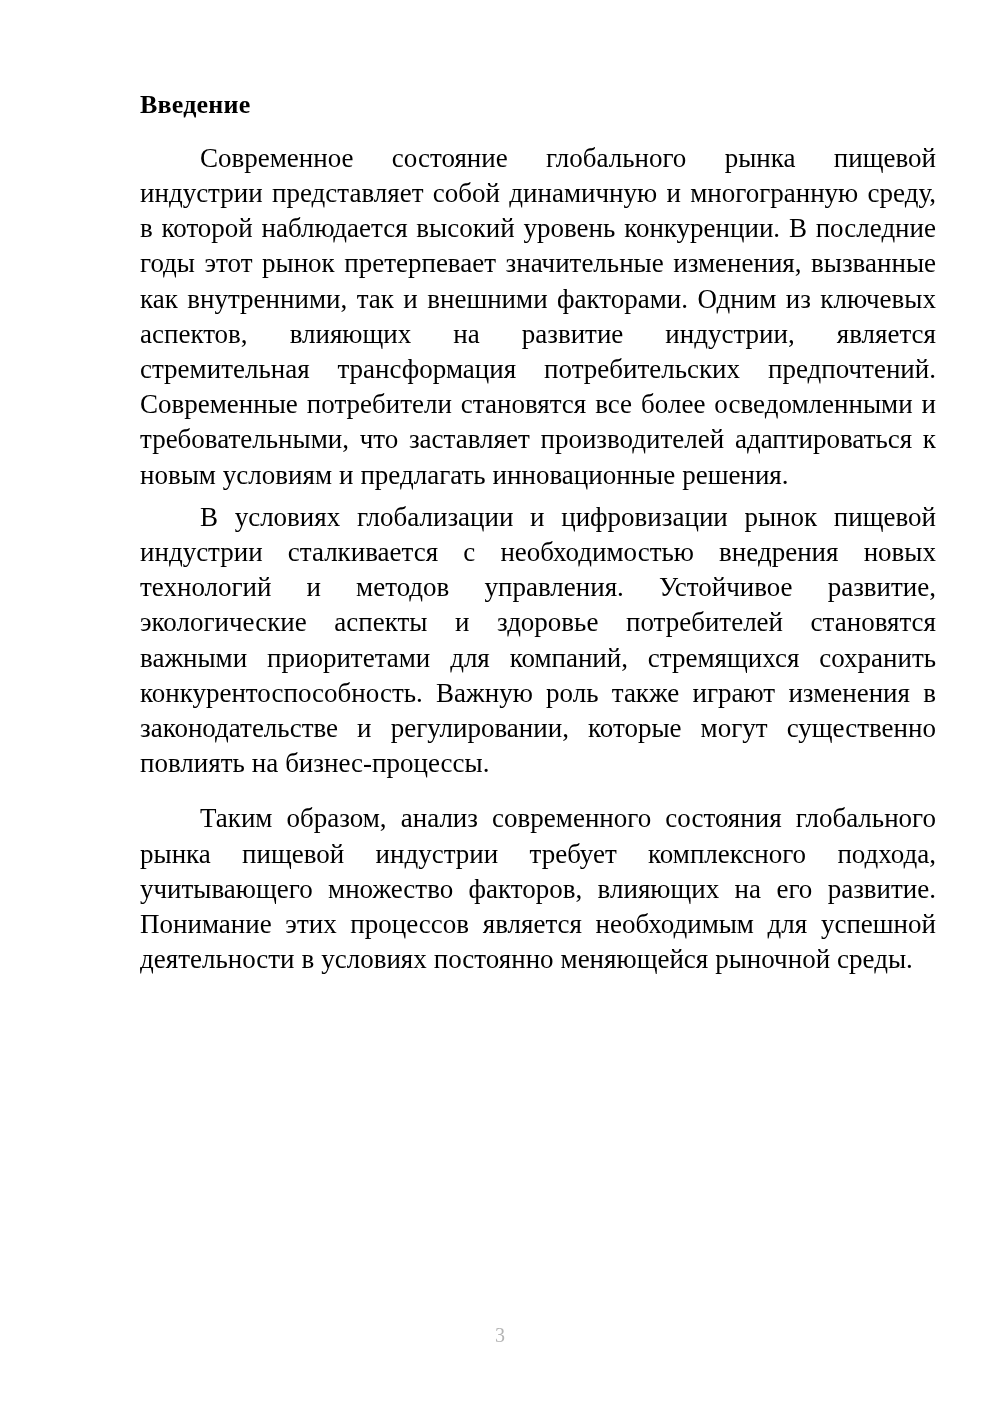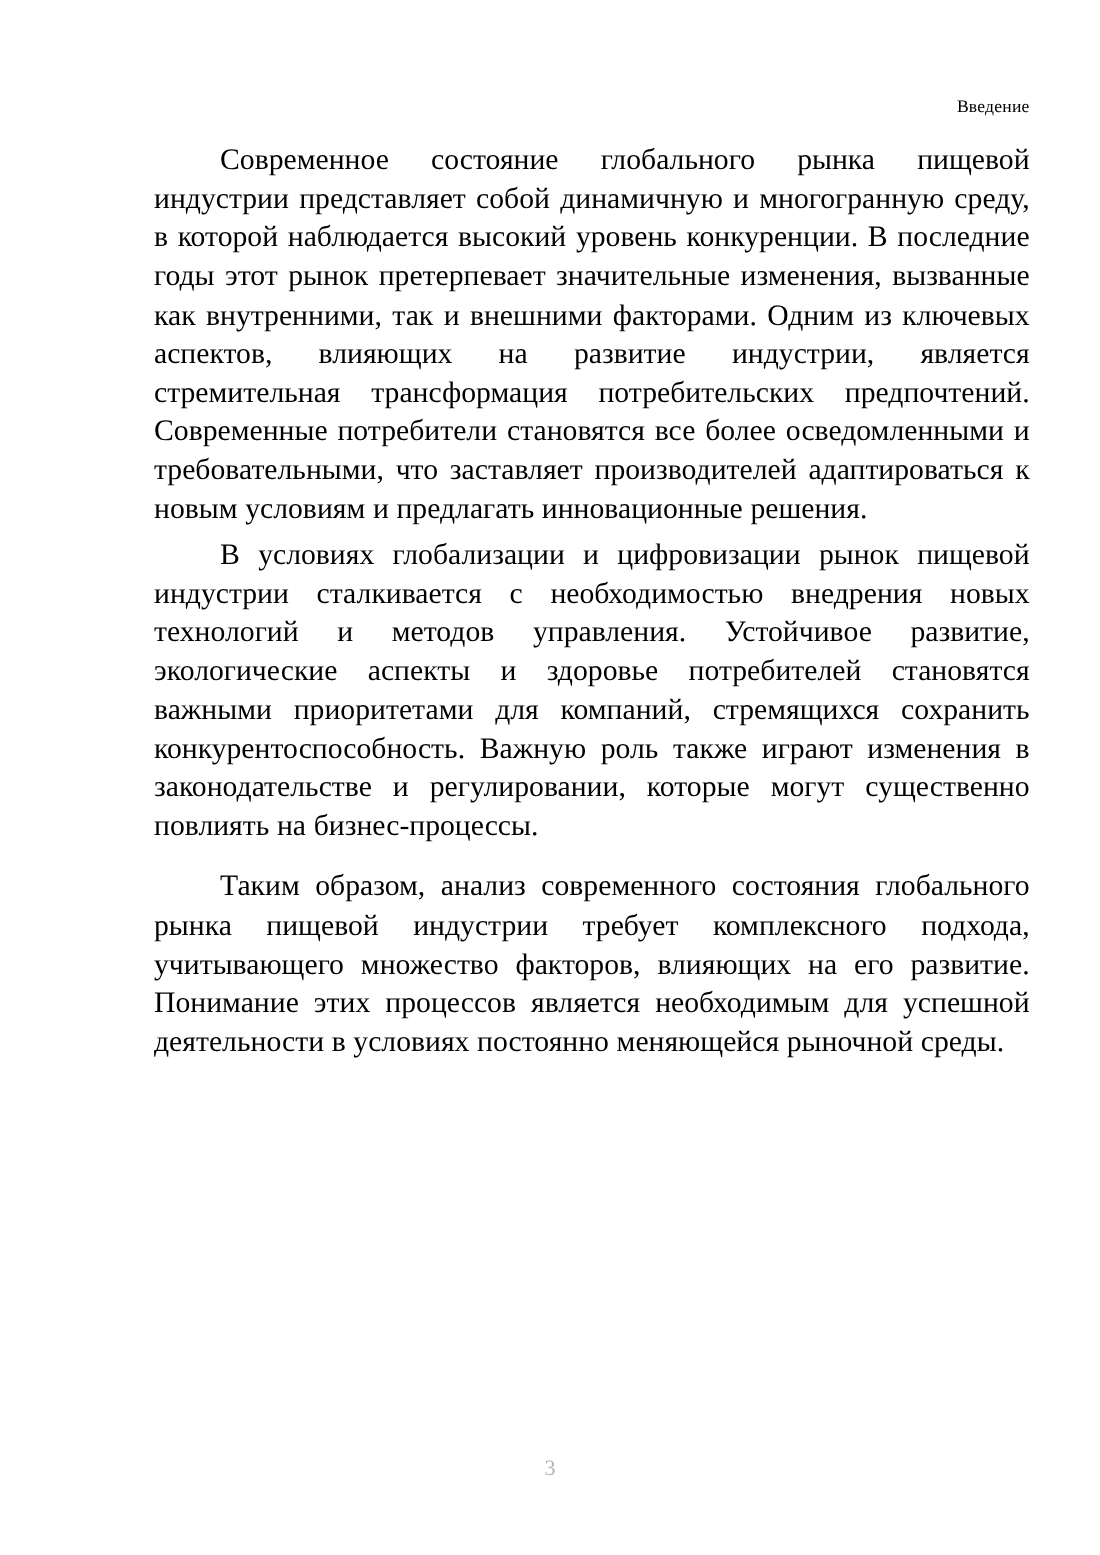--- a/index.html
+++ b/index.html
@@ -19,23 +19,23 @@
     overflow: hidden;
     box-sizing: border-box;
   }
   .content {
     position: absolute;
     left: 140px;
     top: 88px;
     width: 796px;
   }
   .doc-title {
-    font-size: 16px;
-    font-weight: normal;
-    text-align: right;
+    font-size: 26px;
+    font-weight: bold;
+    text-align: left;
     letter-spacing: 0.2px;
     margin: 0 0 19px 0;
     line-height: 1.3;
   }
   .para {
     font-size: 27px;
     line-height: 35.2px;
     text-align: justify;
     text-justify: inter-word;
     text-indent: 60px;

